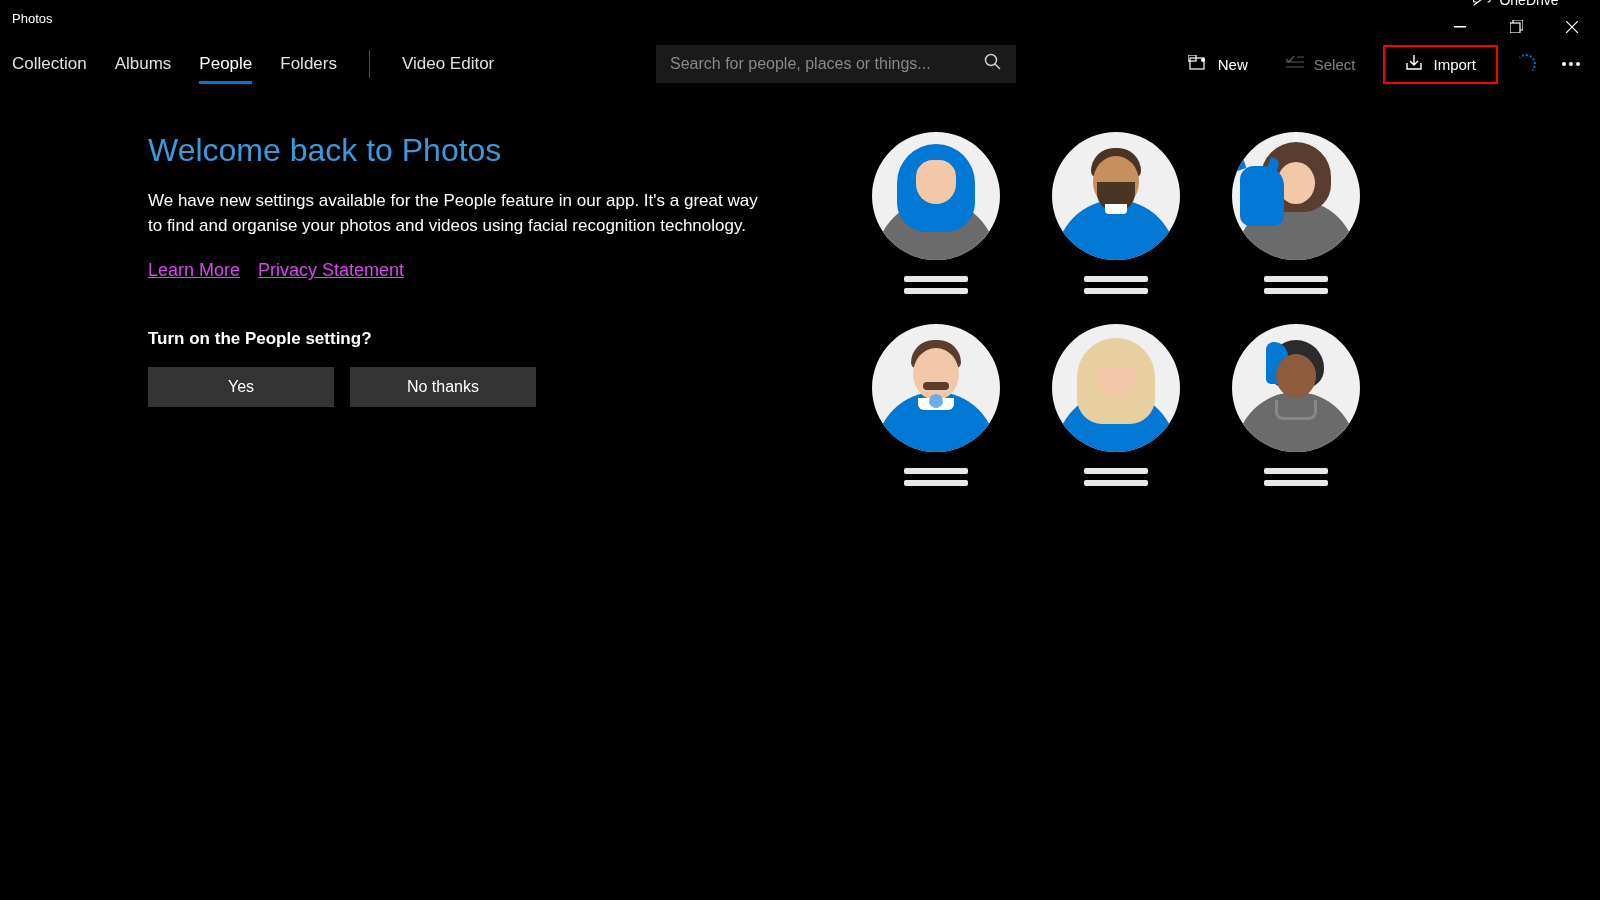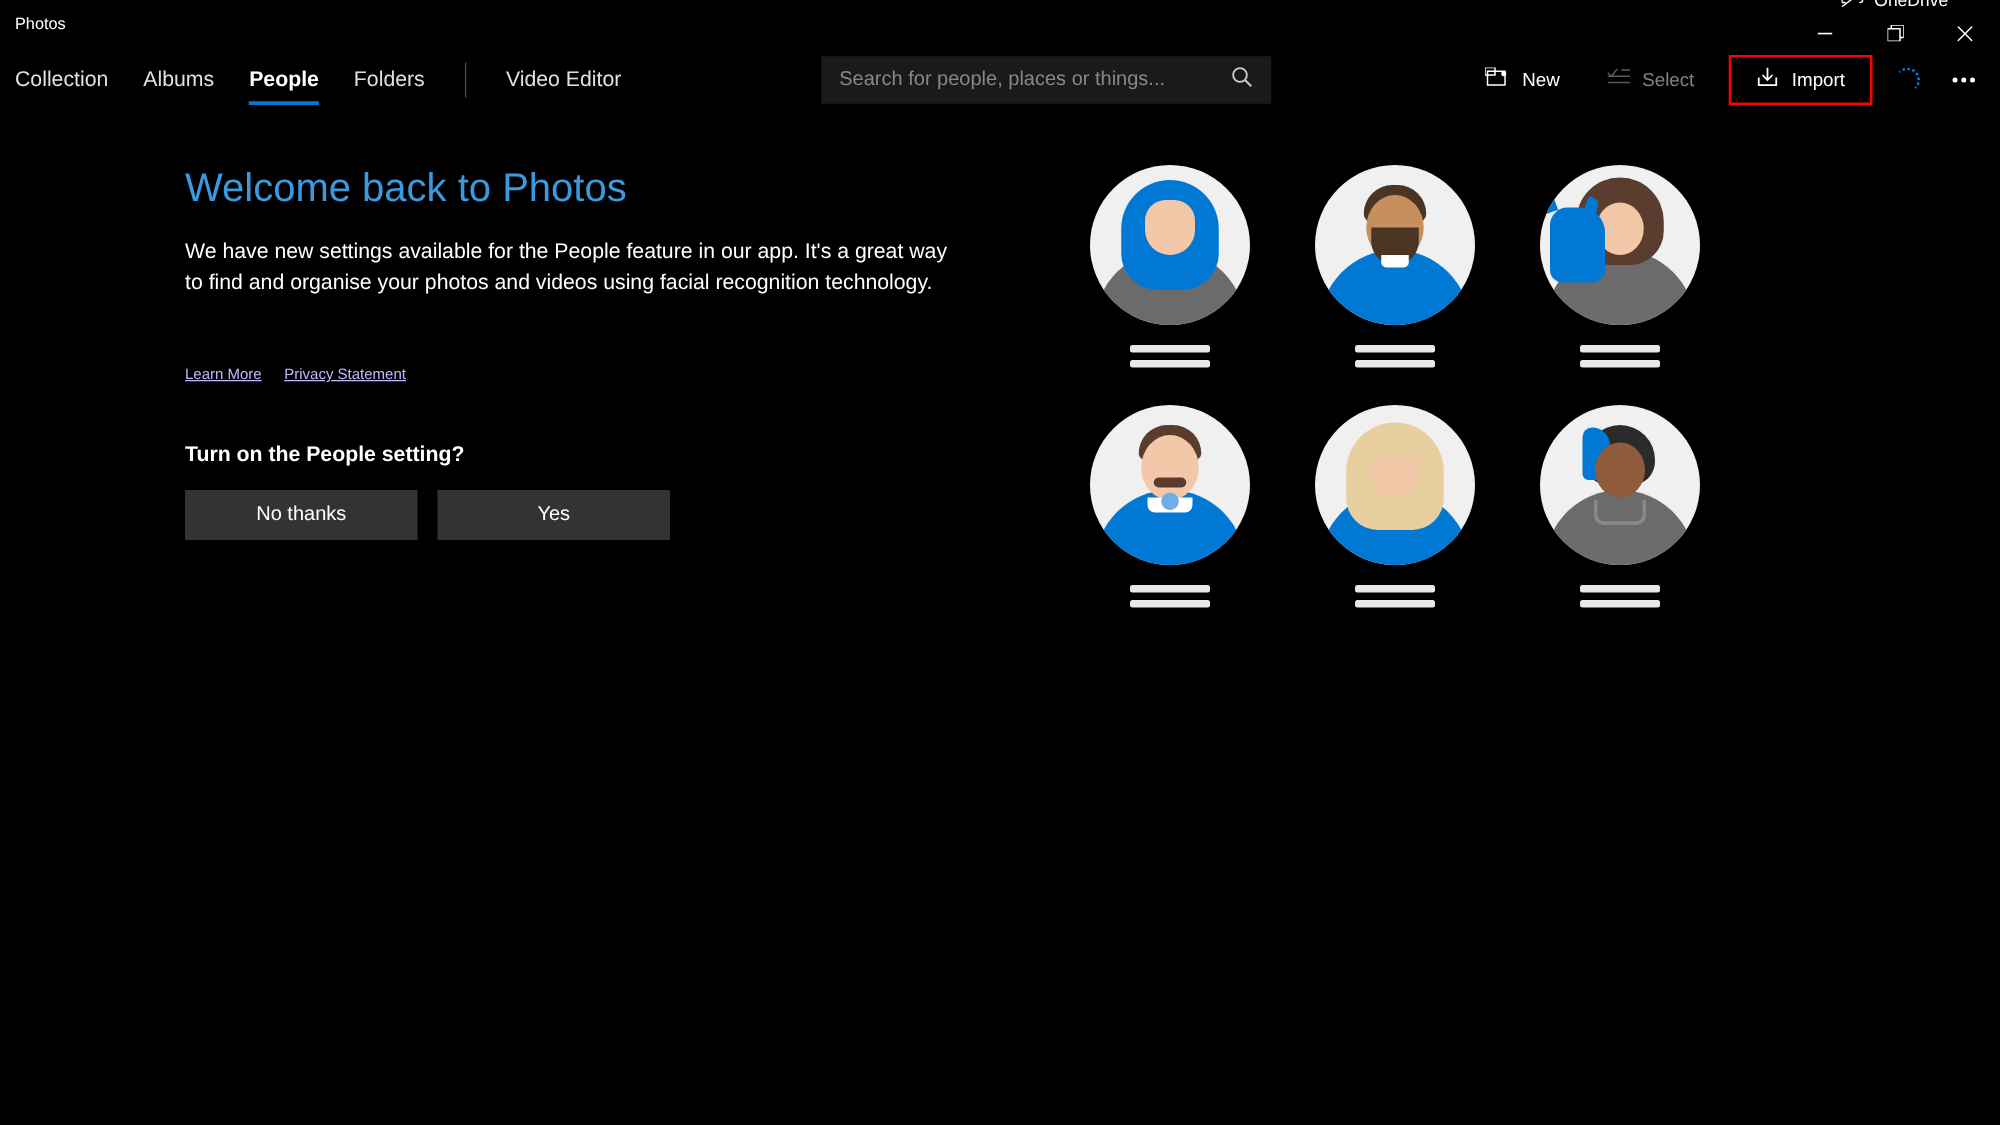--- a/index.html
+++ b/index.html
@@ -68,21 +68,20 @@
     }
     .nav-tab {
       font-size: 17px;
       color: #e0e0e0;
       padding: 8px 0;
       position: relative;
       cursor: pointer;
     }
     .nav-tab.active {
       color: #ffffff;
-      font-weight: bold;
     }
     .nav-tab.active::after {
       content: '';
       position: absolute;
       bottom: -2px;
       left: 0;
       right: 0;
       height: 3px;
       background: #0078d4;
     }
@@ -186,25 +185,24 @@
       line-height: 1.45;
       color: #ffffff;
       margin-bottom: 22px;
     }
     .links-row {
       display: flex;
       gap: 18px;
       margin-bottom: 48px;
     }
     .text-link {
-      color: #c4b5fd;
-      font-size: 12px;
+      color: #d946ef;
+      font-size: 18px;
       text-decoration: underline;
       cursor: pointer;
-      margin-top: 32px;
     }
     .prompt-title {
       font-size: 17px;
       font-weight: 600;
       margin-bottom: 18px;
     }
     .button-row {
       display: flex;
       gap: 16px;
     }
@@ -376,22 +374,22 @@
 <div class="content">
   <div class="left-col">
     <h1 class="welcome-title">Welcome back to Photos</h1>
     <p class="body-text">We have new settings available for the People feature in our app. It's a great way to find and organise your photos and videos using facial recognition technology.</p>
     <div class="links-row">
       <a class="text-link">Learn More</a>
       <a class="text-link">Privacy Statement</a>
     </div>
     <div class="prompt-title">Turn on the People setting?</div>
     <div class="button-row">
+      <button class="btn">Yes</button>
       <button class="btn">No thanks</button>
-      <button class="btn">Yes</button>
     </div>
   </div>
 
   <div class="avatars-grid">
 
     <div class="avatar-cell">
       <div class="avatar-circle" aria-label="person-hijab">
         <div class="av-body body-grey"></div>
         <div class="hair" style="width:78px;height:88px;background:#0078d4;top:12px;border-radius:40px 40px 30px 30px;"></div>
         <div class="av-head skin-light" style="top:28px;width:40px;height:44px;border-radius:20px 20px 24px 24px;"></div>

